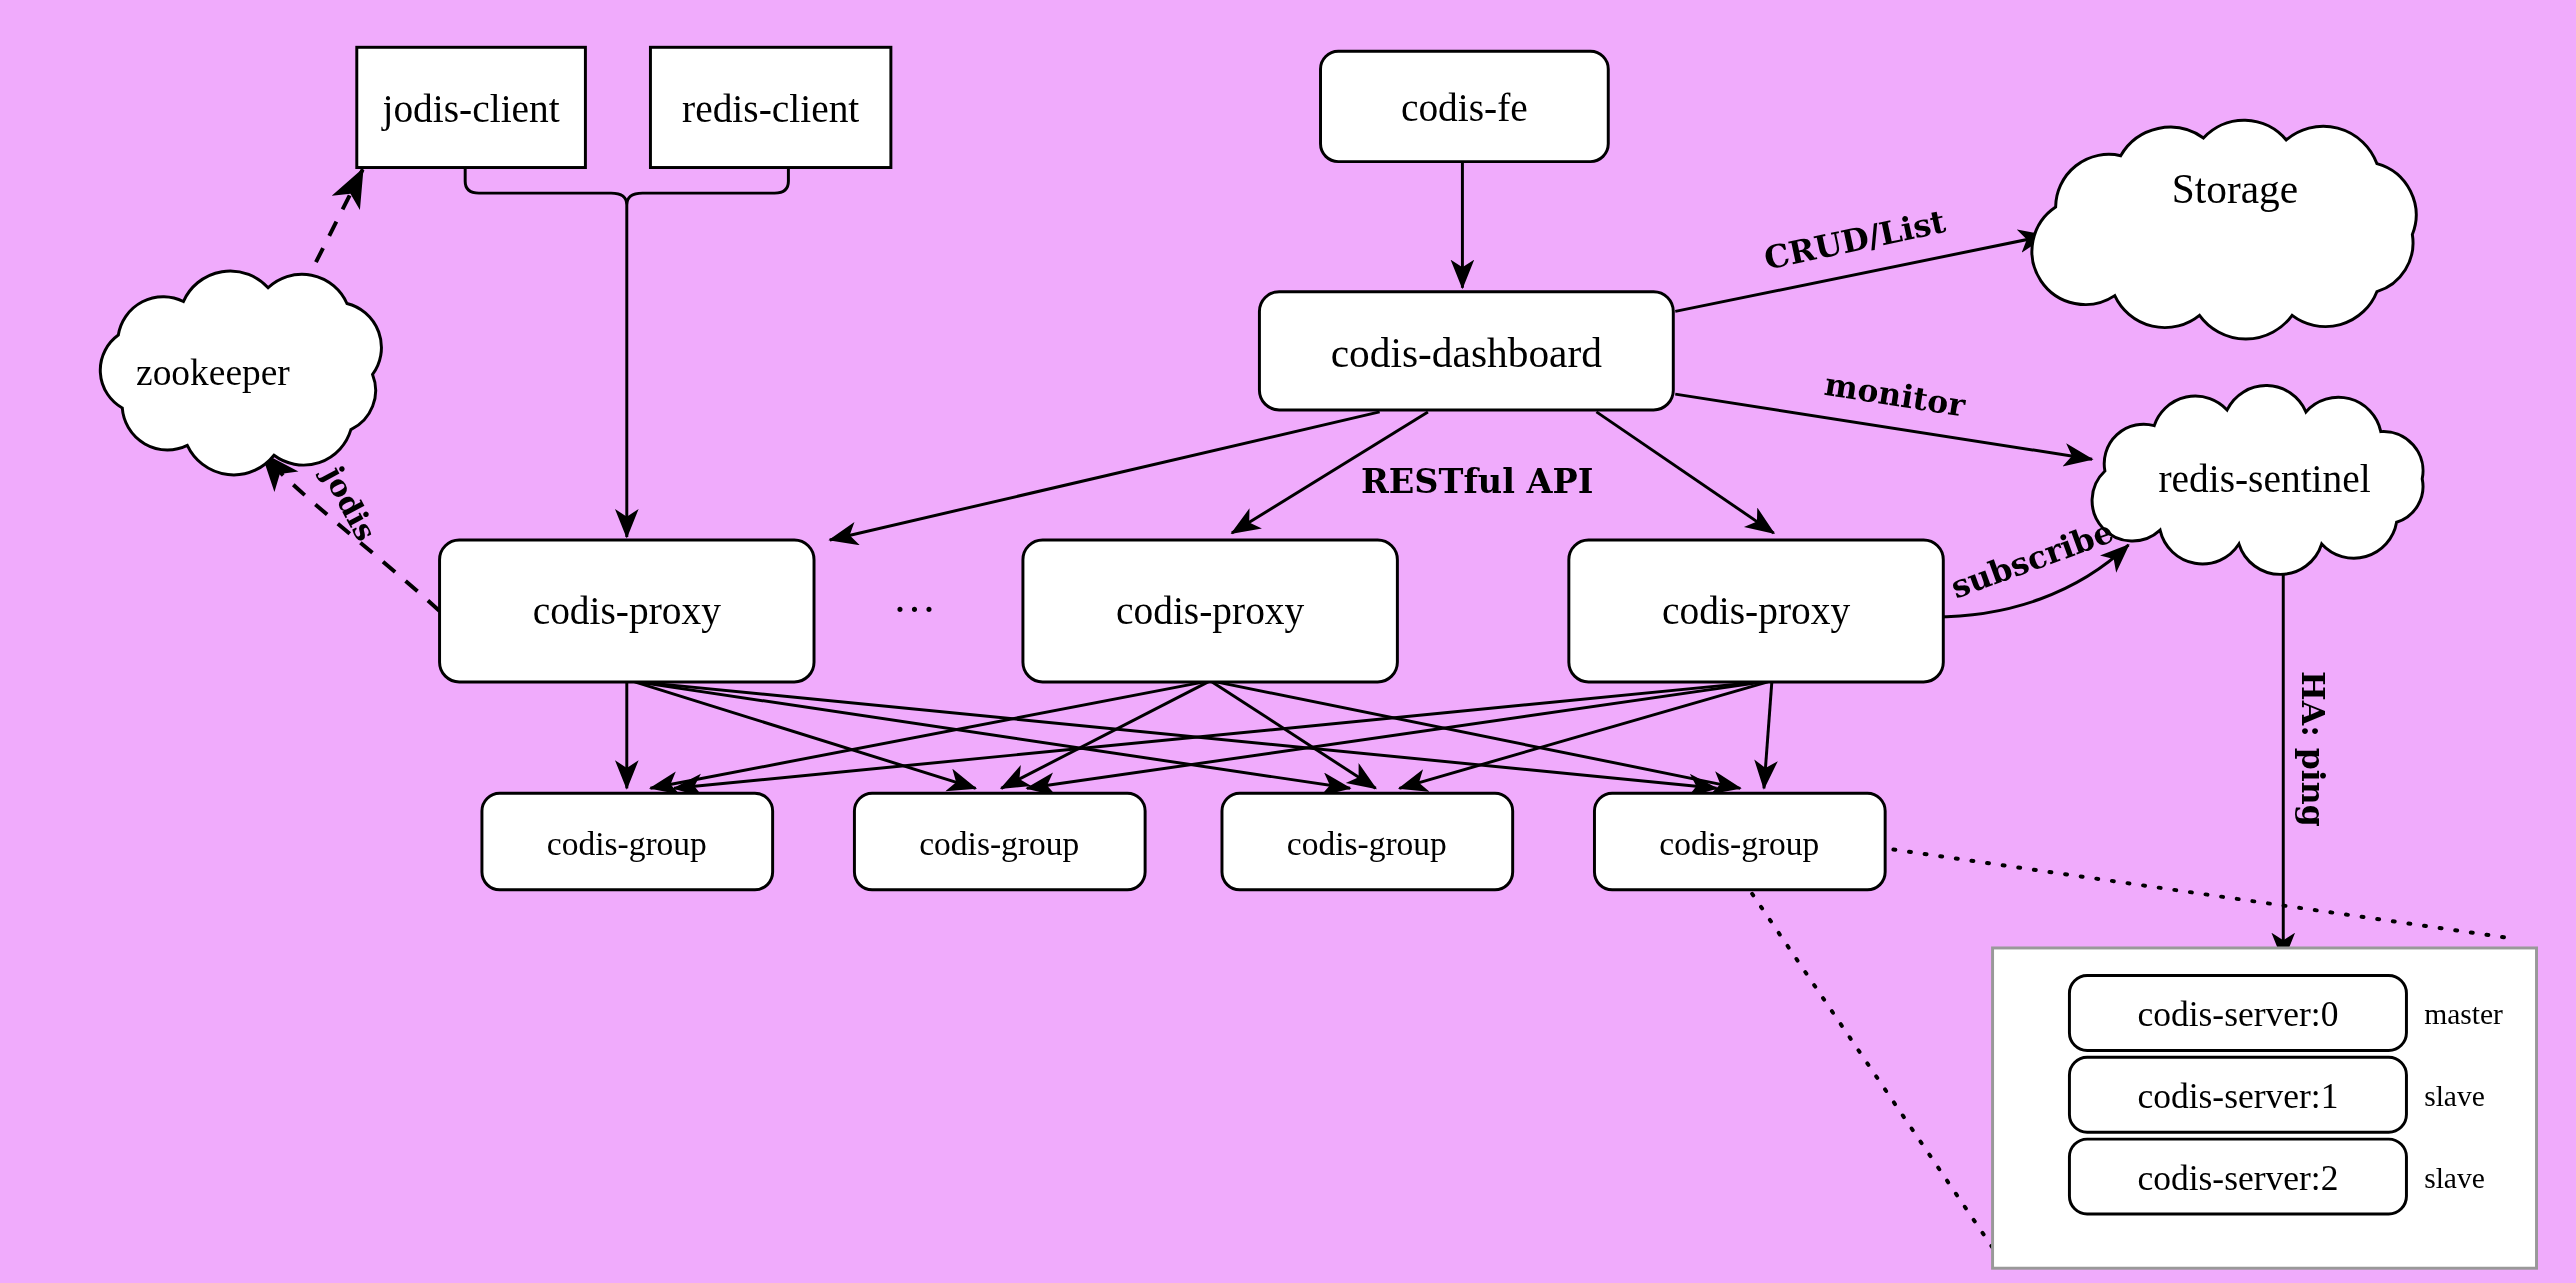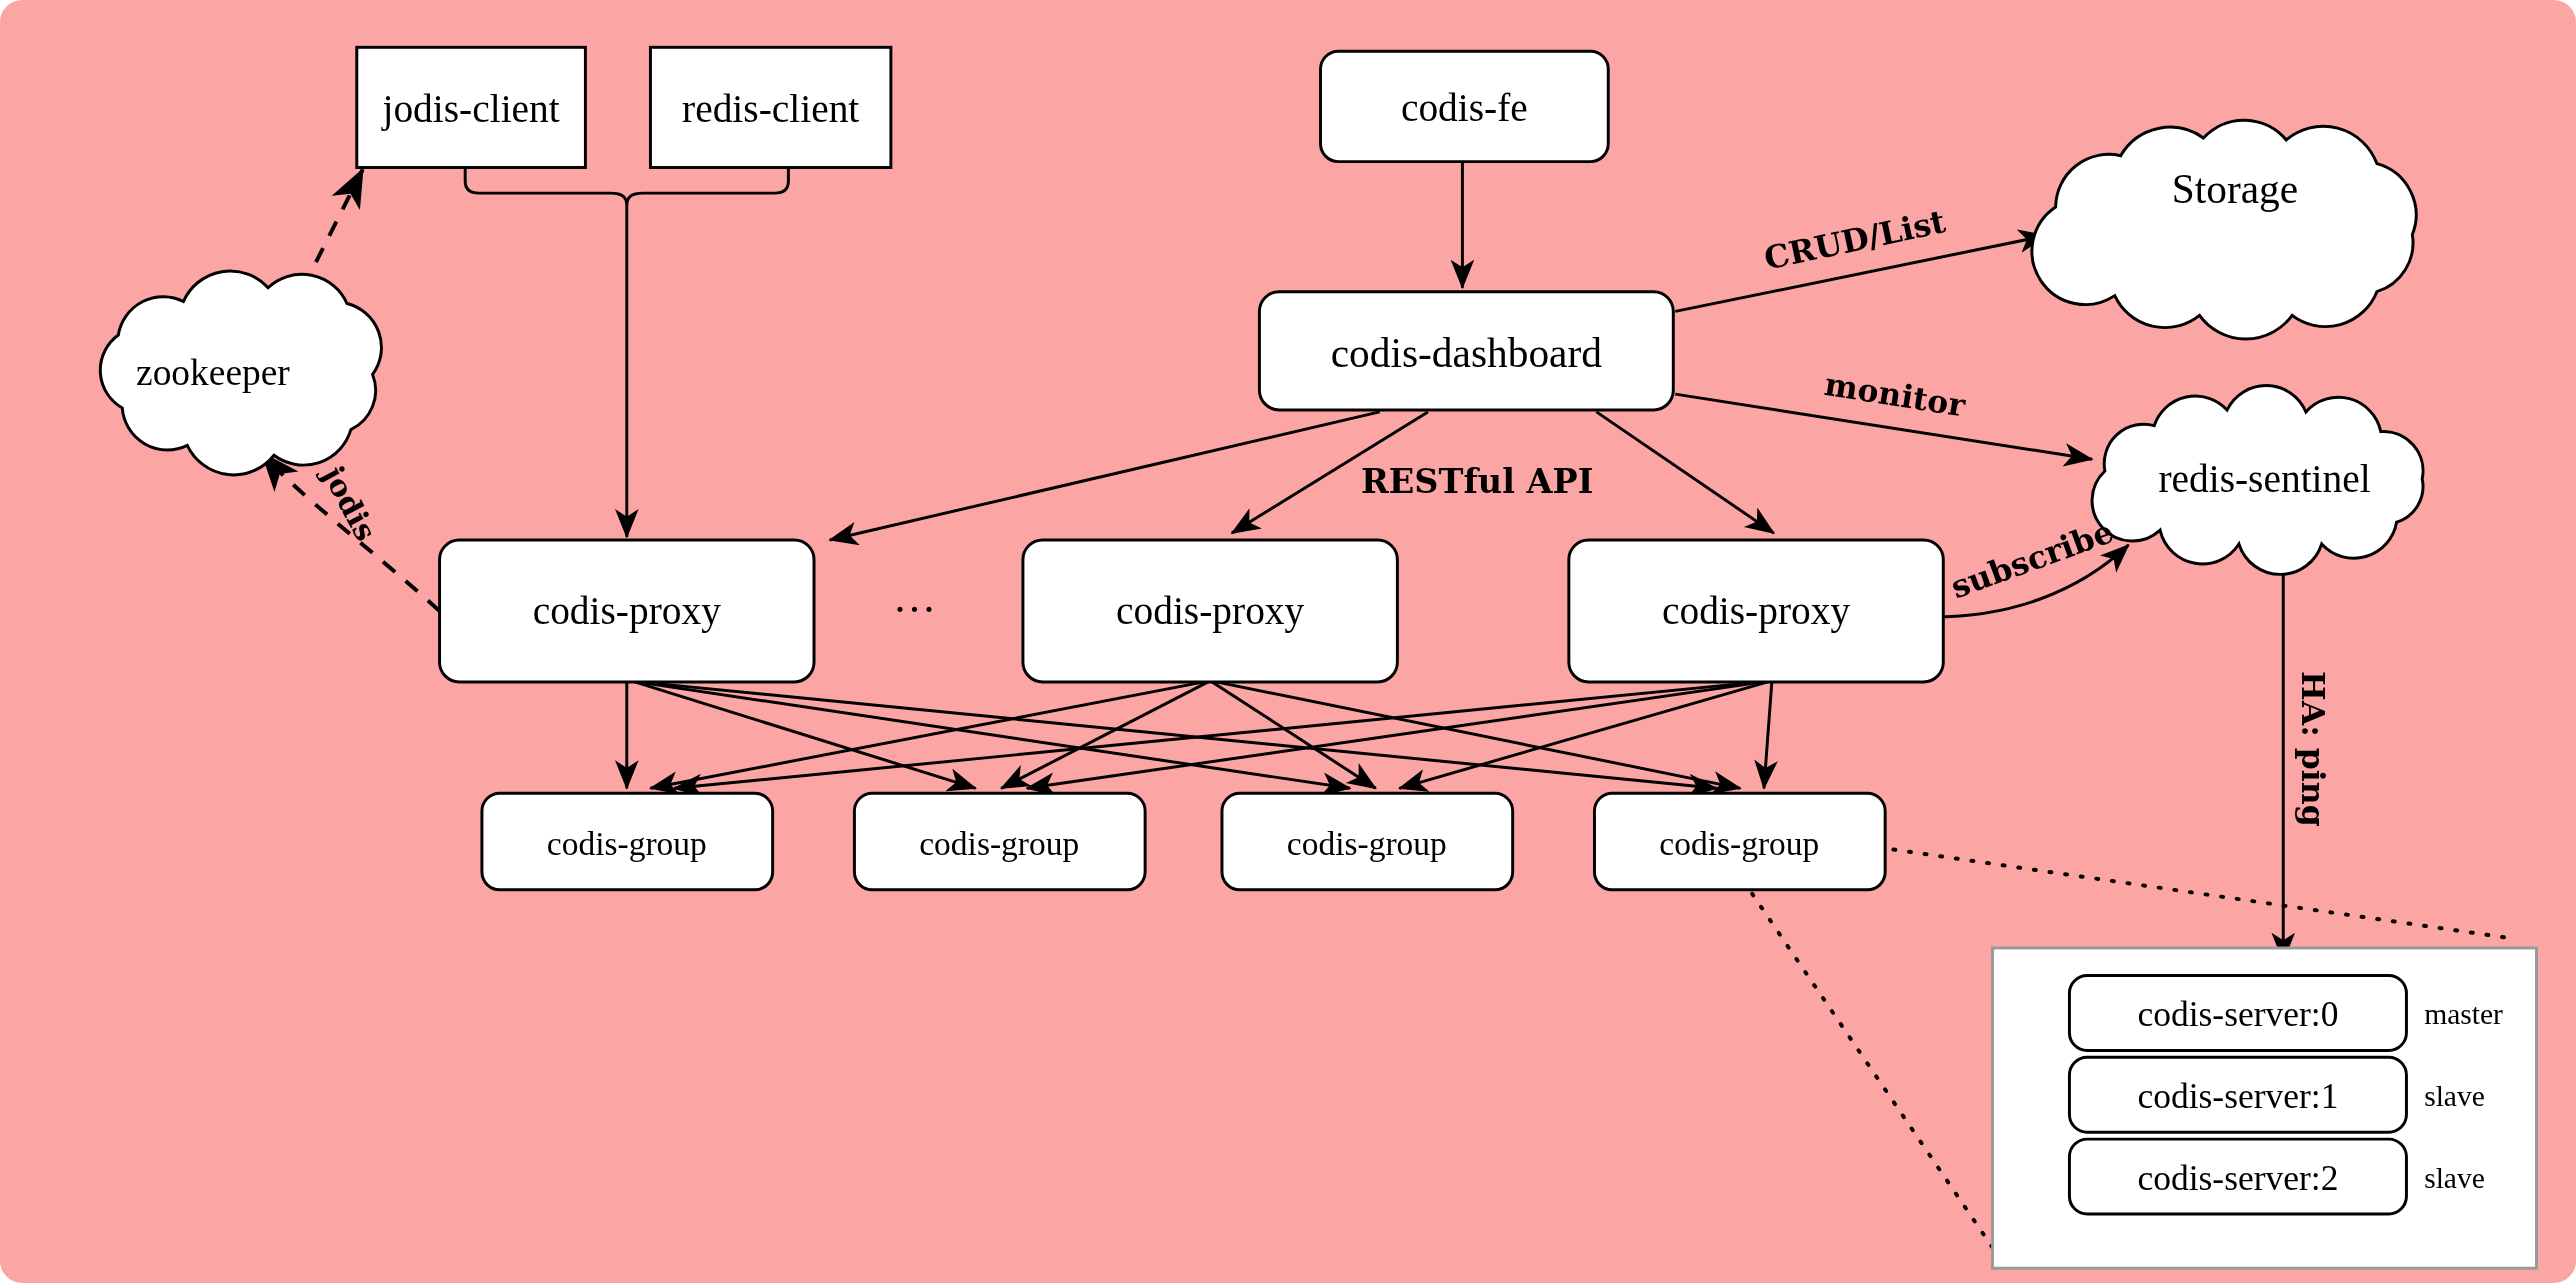--- a/index.html
+++ b/index.html
@@ -4,24 +4,23 @@
 <style>
   html, body {
     margin: 0;
     padding: 0;
     background: #ffffff;
   }
   #diagram-root {
     position: relative;
     width: 2576px;
     height: 1283px;
-    background: #fca5a5;
+    background: #f0abfc;
     font-family: "Liberation Serif", "DejaVu Serif", serif;
     overflow: hidden;
-    border-radius: 22px;
   }
   svg#diagram-canvas {
     position: absolute;
     top: 0; left: 0;
     width: 2576px;
     height: 1283px;
   }
   .node-label {
     font-family: "Liberation Serif", "DejaVu Serif", serif;
     fill: #000000;

